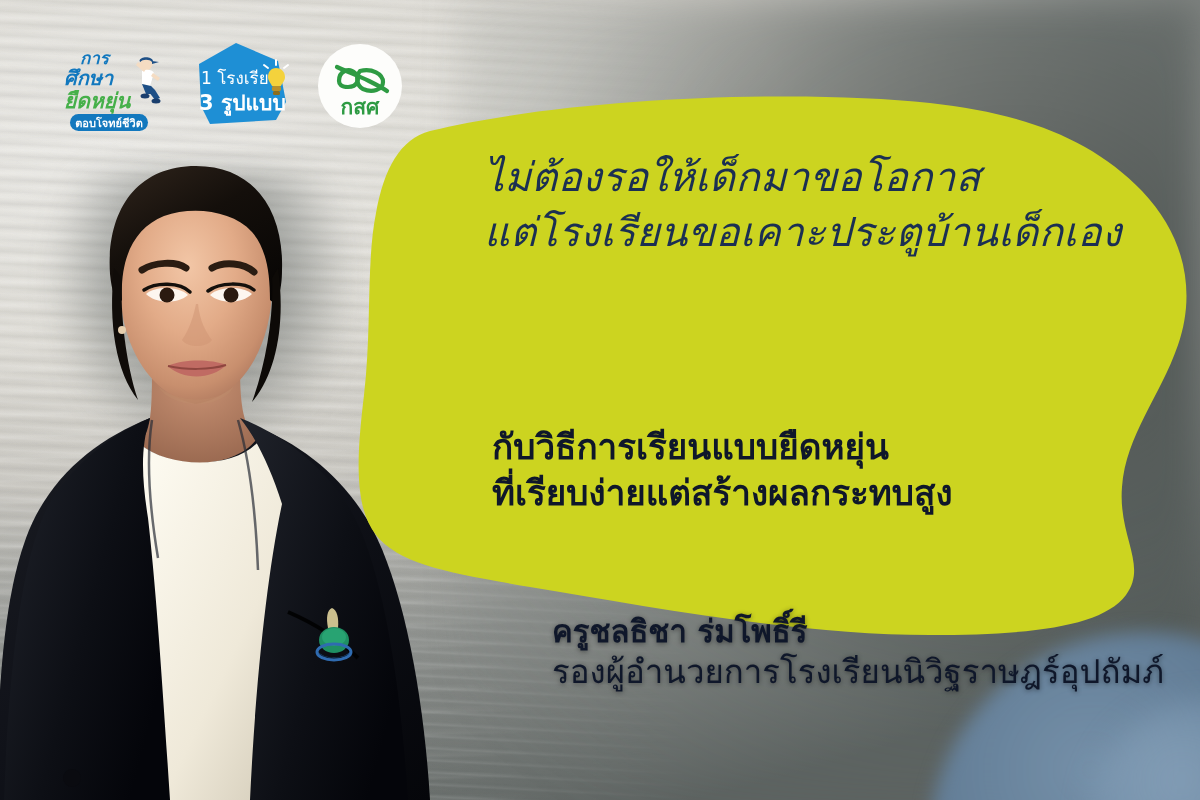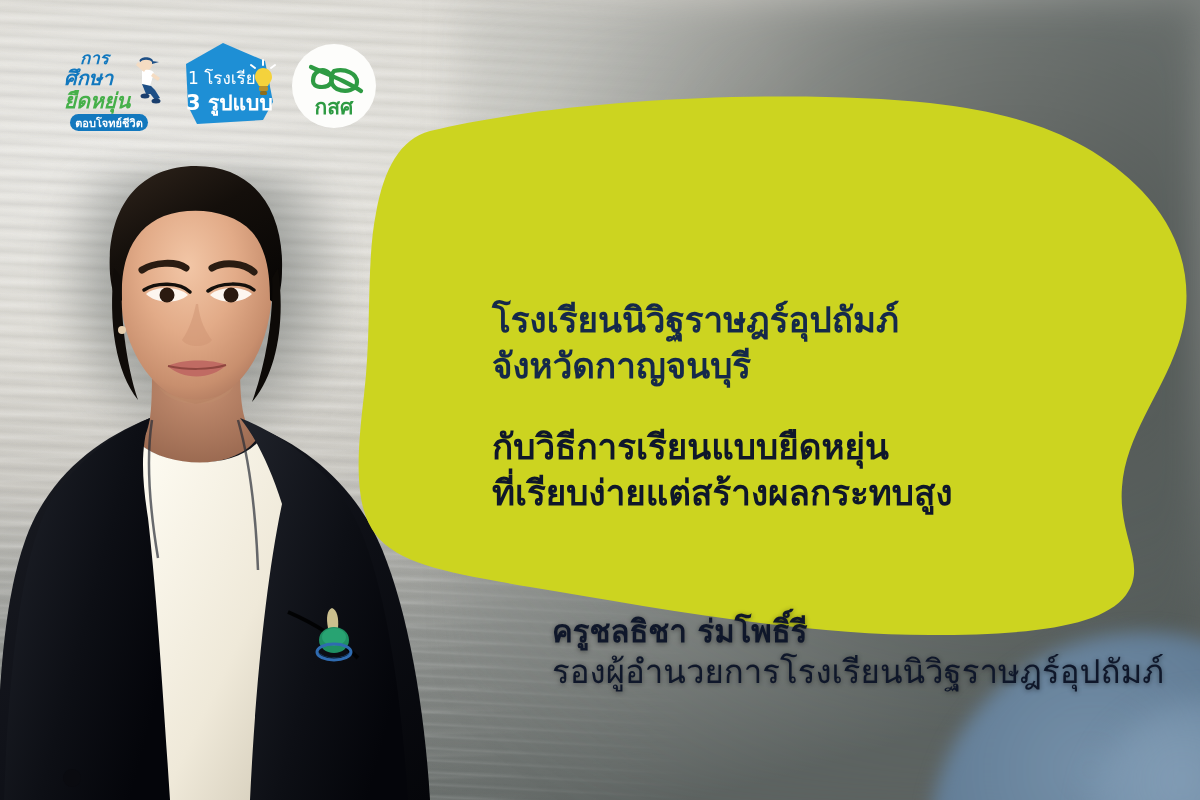--- a/index.html
+++ b/index.html
@@ -100,21 +100,21 @@
   }
 
   
   .credit{position:absolute;left:552px;top:612px;width:640px;color:#0f172a;
           font-family:"DejaVu Sans","Liberation Sans",sans-serif;
           text-shadow:0 1px 5px rgba(0,0,0,.45);}
   .credit .name{font-size:31px;font-weight:bold;line-height:1.26;white-space:nowrap;}
   .credit .role{font-size:33px;font-weight:400;line-height:1.3;white-space:nowrap;}
 
   
-  .logos{position:absolute;left:58px;top:36px;height:100px;display:flex;align-items:center;gap:7px;}
+  .logos{position:absolute;left:58px;top:36px;height:100px;display:flex;align-items:center;gap:20px;}
 
   .logo-flex{position:relative;width:112px;height:96px;}
   .logo-flex svg{display:block;}
 
   .logo-house{position:relative;width:105px;height:92px;}
   .logo-house svg{display:block;}
 
   .logo-eef{position:relative;width:90px;height:90px;text-align:center;}
   .logo-eef svg{display:block;}
 </style>
@@ -228,25 +228,25 @@
                C 788 442, 818 470, 796 500
                C 772 532, 700 540, 600 540
                C 470 540, 320 512, 200 492
                C 120 478, 70 470, 46 440
                C 22 410, 28 352, 34 300
                C 42 232, 36 168, 46 118
                C 54 74, 70 44, 100 36 Z" fill="#CCD420"></path>
     </svg>
   </div>
 
-
-  <div class="school">
-    <div>โรงเรียนนิวิฐราษฎร์อุปถัมภ์</div>
-    <div>จังหวัดกาญจนบุรี</div>
-  </div>
+  <div class="quote">
+    <div>ไม่ต้องรอให้เด็กมาขอโอกาส</div>
+    <div>แต่โรงเรียนขอเคาะประตูบ้านเด็กเอง</div>
+  </div>
+
 
   <div class="method">
     <div>กับวิธีการเรียนแบบยืดหยุ่น</div>
     <div>ที่เรียบง่ายแต่สร้างผลกระทบสูง</div>
   </div>
 
   <div class="credit">
     <div class="name">ครูชลธิชา ร่มโพธิ์รี</div>
     <div class="role">รองผู้อำนวยการโรงเรียนนิวิฐราษฎร์อุปถัมภ์</div>
   </div>

